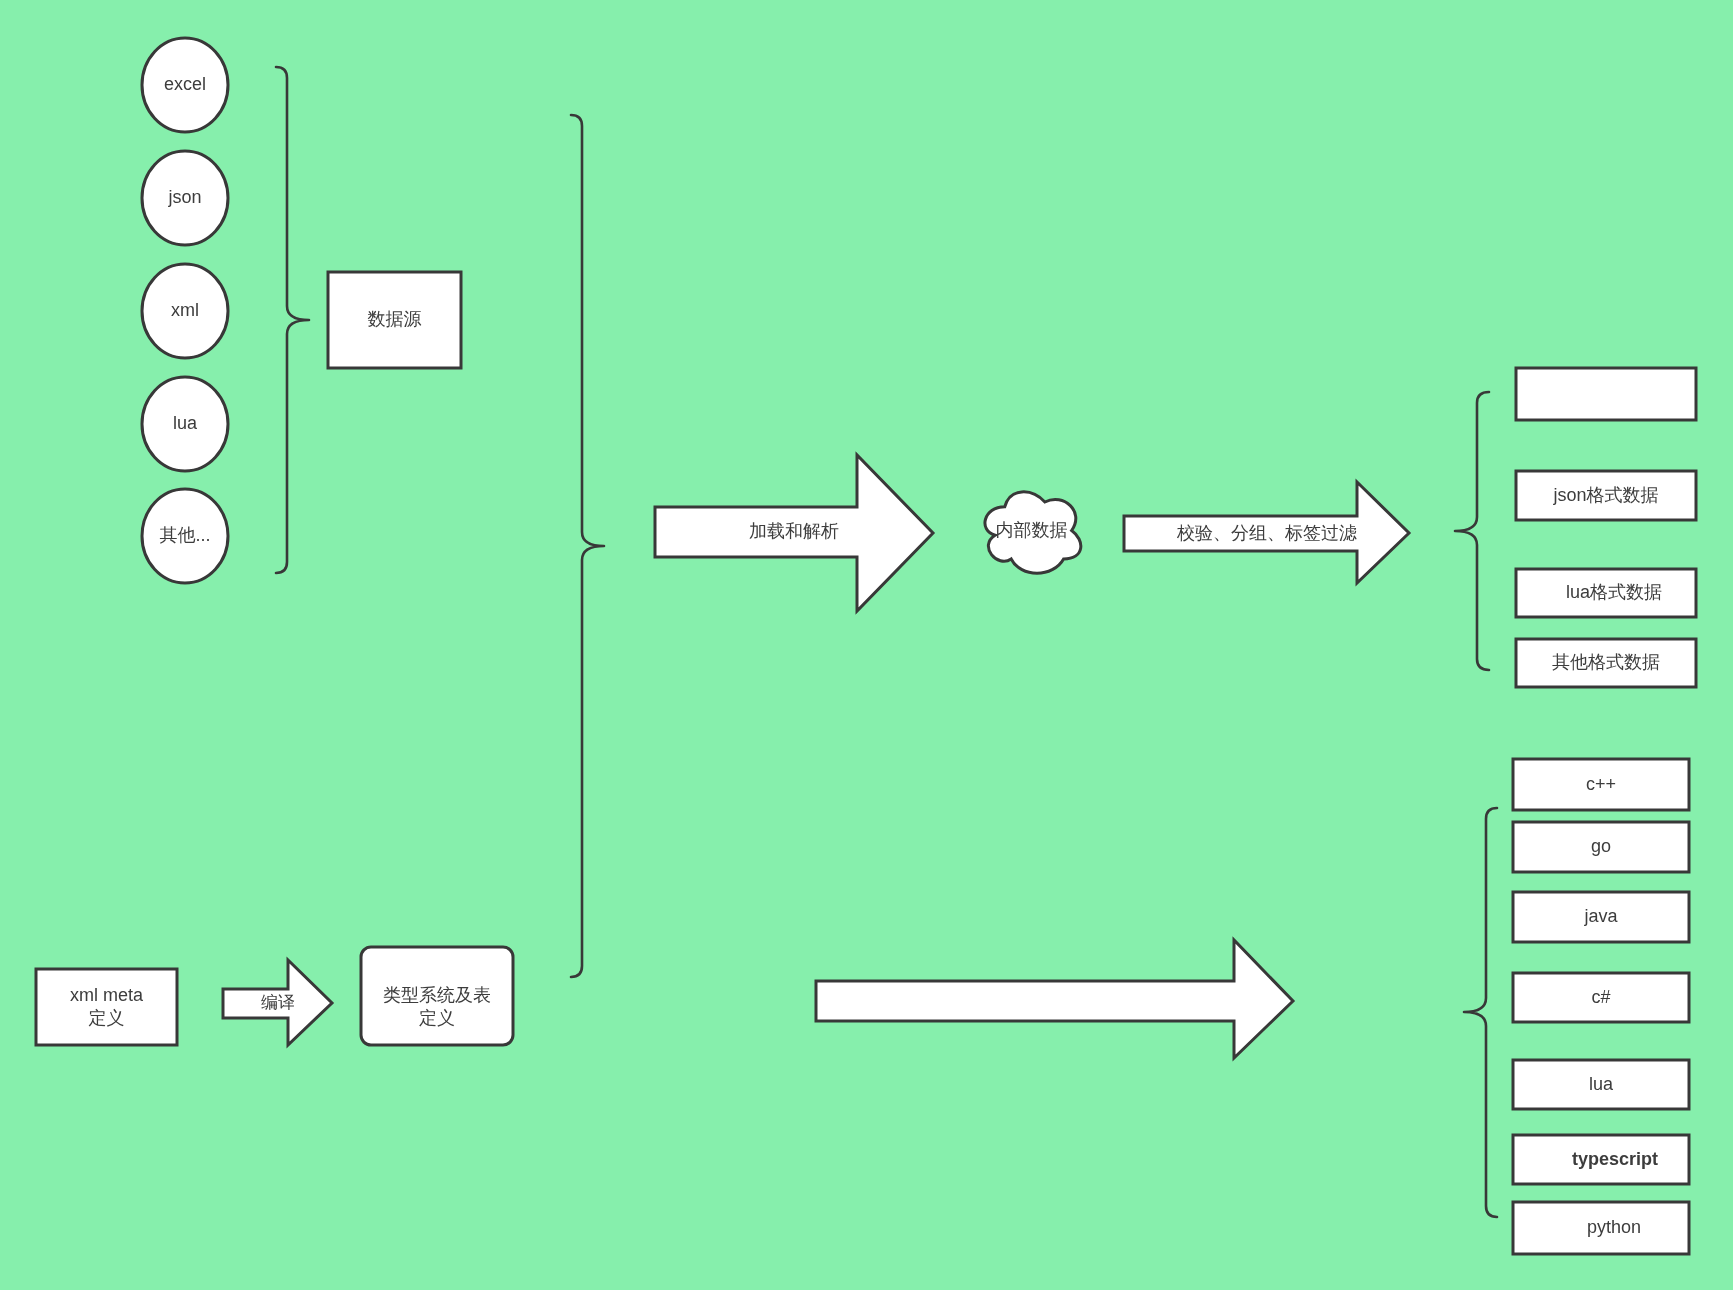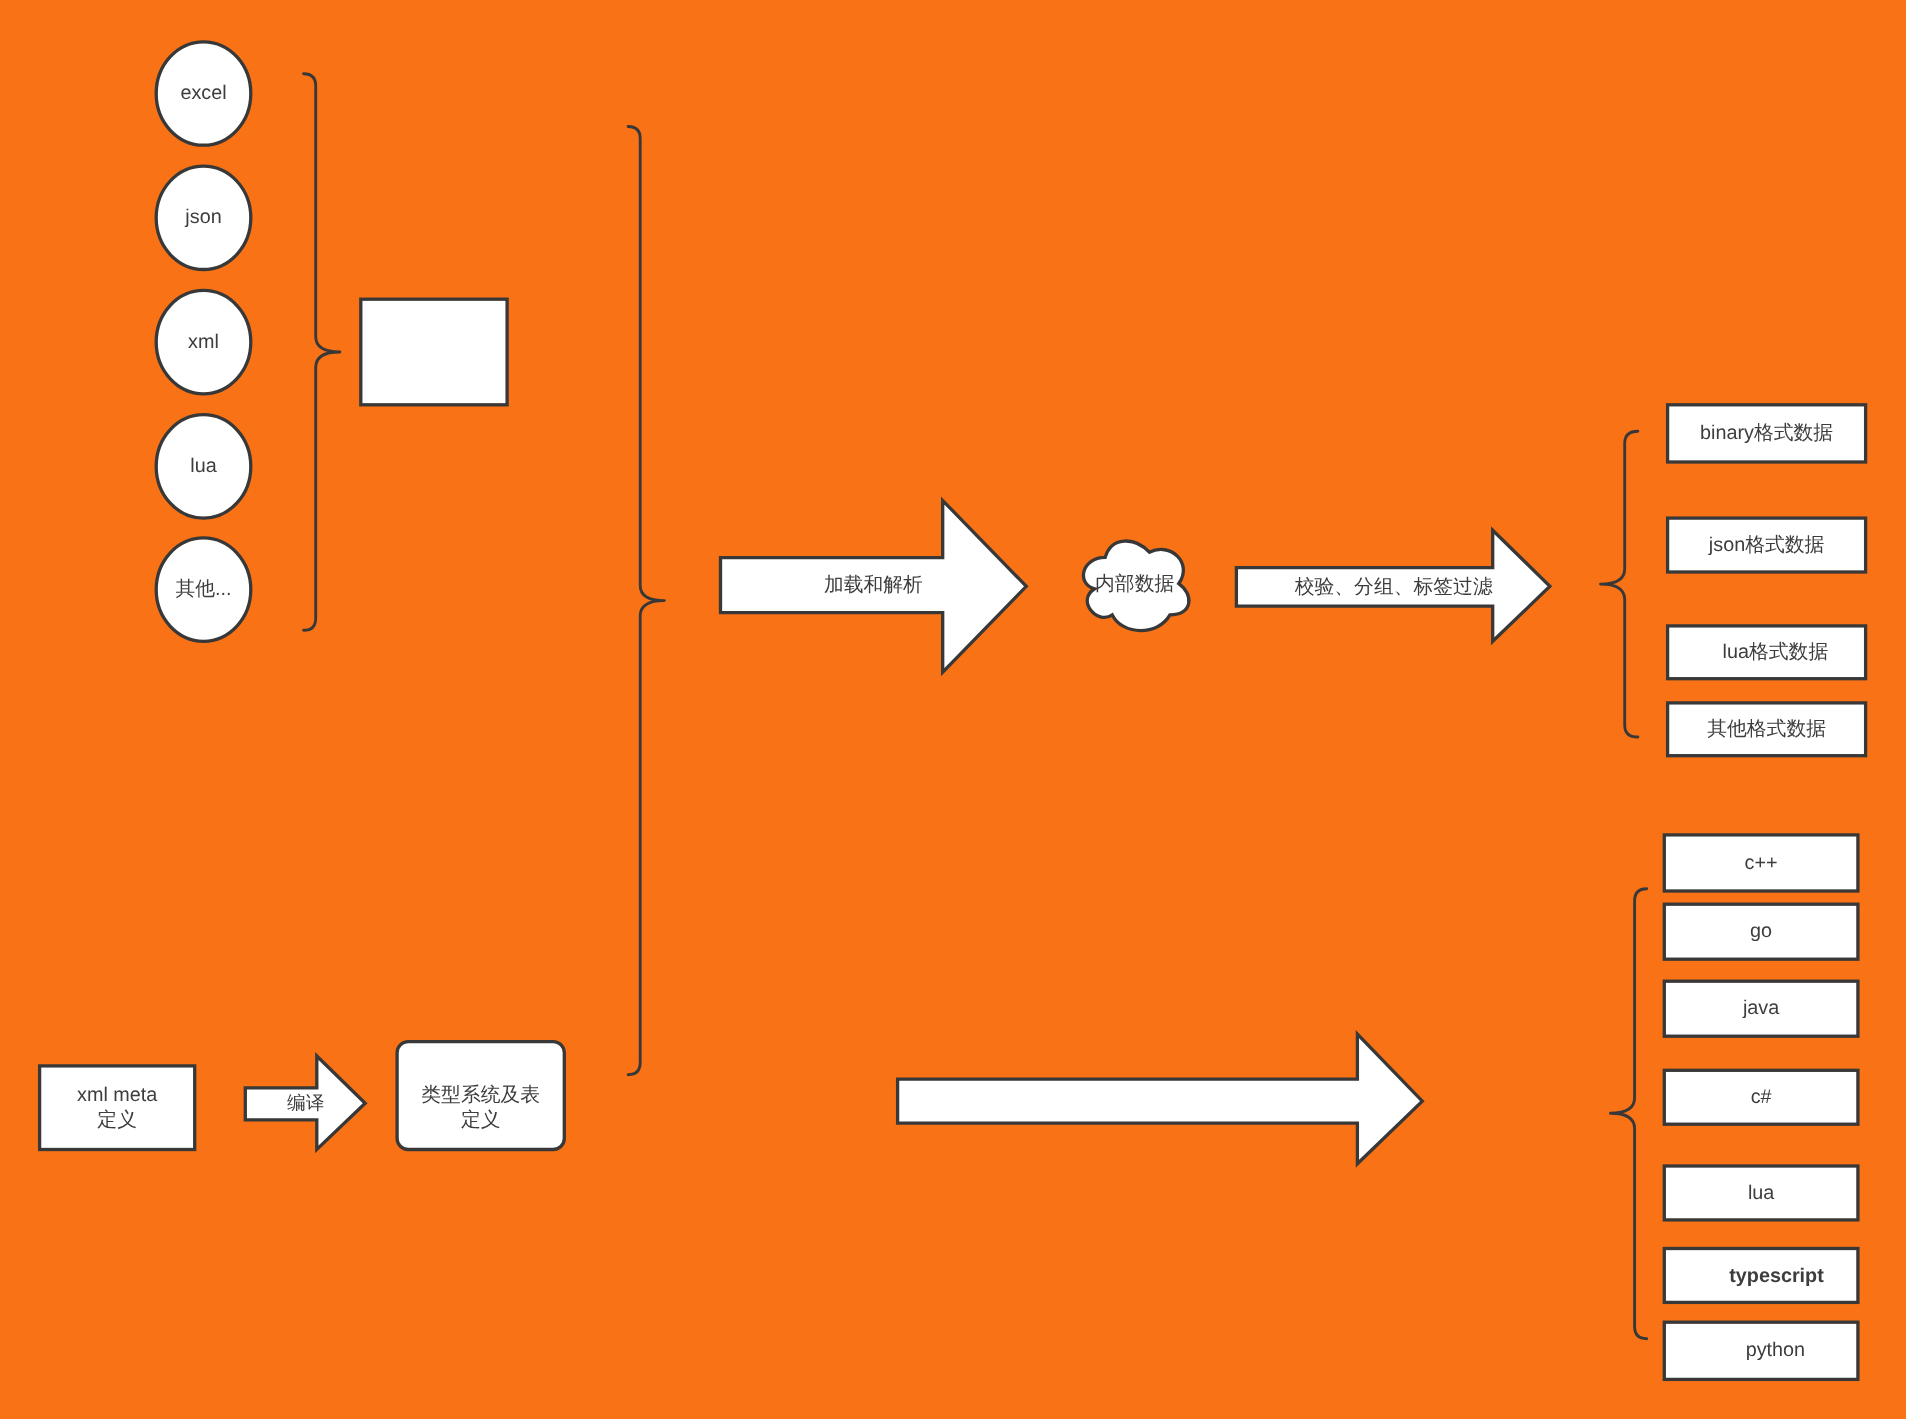--- a/index.html
+++ b/index.html
@@ -1,17 +1,17 @@
 <!DOCTYPE html>
 <html><head>
 <meta charset="utf-8">
 <style>
   html,body{margin:0;padding:0;background:#f6f6f6;}
   .canvas{
-    position:relative;width:1733px;height:1290px;background:#f97316;
+    position:relative;width:1733px;height:1290px;background:#86efac;
     font-family:"Liberation Sans","DejaVu Sans",sans-serif;color:#3d3d3d;overflow:hidden;
   }
   .shapes{position:absolute;left:0;top:0;width:1733px;height:1290px;}
   .lbl{
     position:absolute;display:flex;align-items:center;justify-content:center;
     text-align:center;font-size:18px;line-height:1.3;color:#3d3d3d;white-space:normal;
   }
   .shape{fill:#ffffff;stroke:#383838;stroke-width:3;}
   .brace{fill:none;stroke:#383838;stroke-width:2.6;stroke-linecap:round;stroke-linejoin:round;}
 </style>
@@ -69,26 +69,26 @@
     <rect class="shape" x="1513" y="1135" width="176" height="49"></rect>
     <rect class="shape" x="1513" y="1202" width="176" height="52"></rect>
   </svg>
 
   <div class="lbl" style="left:142px;top:38px;width:86px;height:94px;">excel</div>
   <div class="lbl" style="left:142px;top:151px;width:86px;height:94px;">json</div>
   <div class="lbl" style="left:142px;top:264px;width:86px;height:94px;">xml</div>
   <div class="lbl" style="left:142px;top:377px;width:86px;height:94px;">lua</div>
   <div class="lbl" style="left:142px;top:489px;width:86px;height:94px;">其他...</div>
 
+  <div class="lbl" style="left:328px;top:272px;width:133px;height:96px;">数据源</div>
 
   <div class="lbl" style="left:655px;top:507px;width:278px;height:50px;">加载和解析</div>
   <div class="lbl" style="left:978px;top:483px;width:107px;height:95px;">内部数据</div>
   <div class="lbl" style="left:1124px;top:516px;width:286px;height:35px;">校验、分组、标签过滤</div>
 
-  <div class="lbl" style="left:1516px;top:368px;width:180px;height:52px;">binary格式数据</div>
   <div class="lbl" style="left:1516px;top:471px;width:180px;height:49px;">json格式数据</div>
   <div class="lbl" style="left:1516px;top:569px;width:196px;height:48px;">lua格式数据</div>
   <div class="lbl" style="left:1516px;top:639px;width:180px;height:48px;">其他格式数据</div>
 
   <div class="lbl" style="left:36px;top:969px;width:141px;height:76px;padding:0 30px;box-sizing:border-box;">xml meta定义</div>
   <div class="lbl" style="left:223px;top:989px;width:110px;height:29px;font-size:17px;">编译</div>
   <div class="lbl" style="left:361px;top:947px;width:152px;height:98px;padding:0 22px;box-sizing:border-box;margin-top:11px;">类型系统及表定义</div>
 
   <div class="lbl" style="left:1513px;top:759px;width:176px;height:51px;">c++</div>
   <div class="lbl" style="left:1513px;top:822px;width:176px;height:50px;">go</div>

